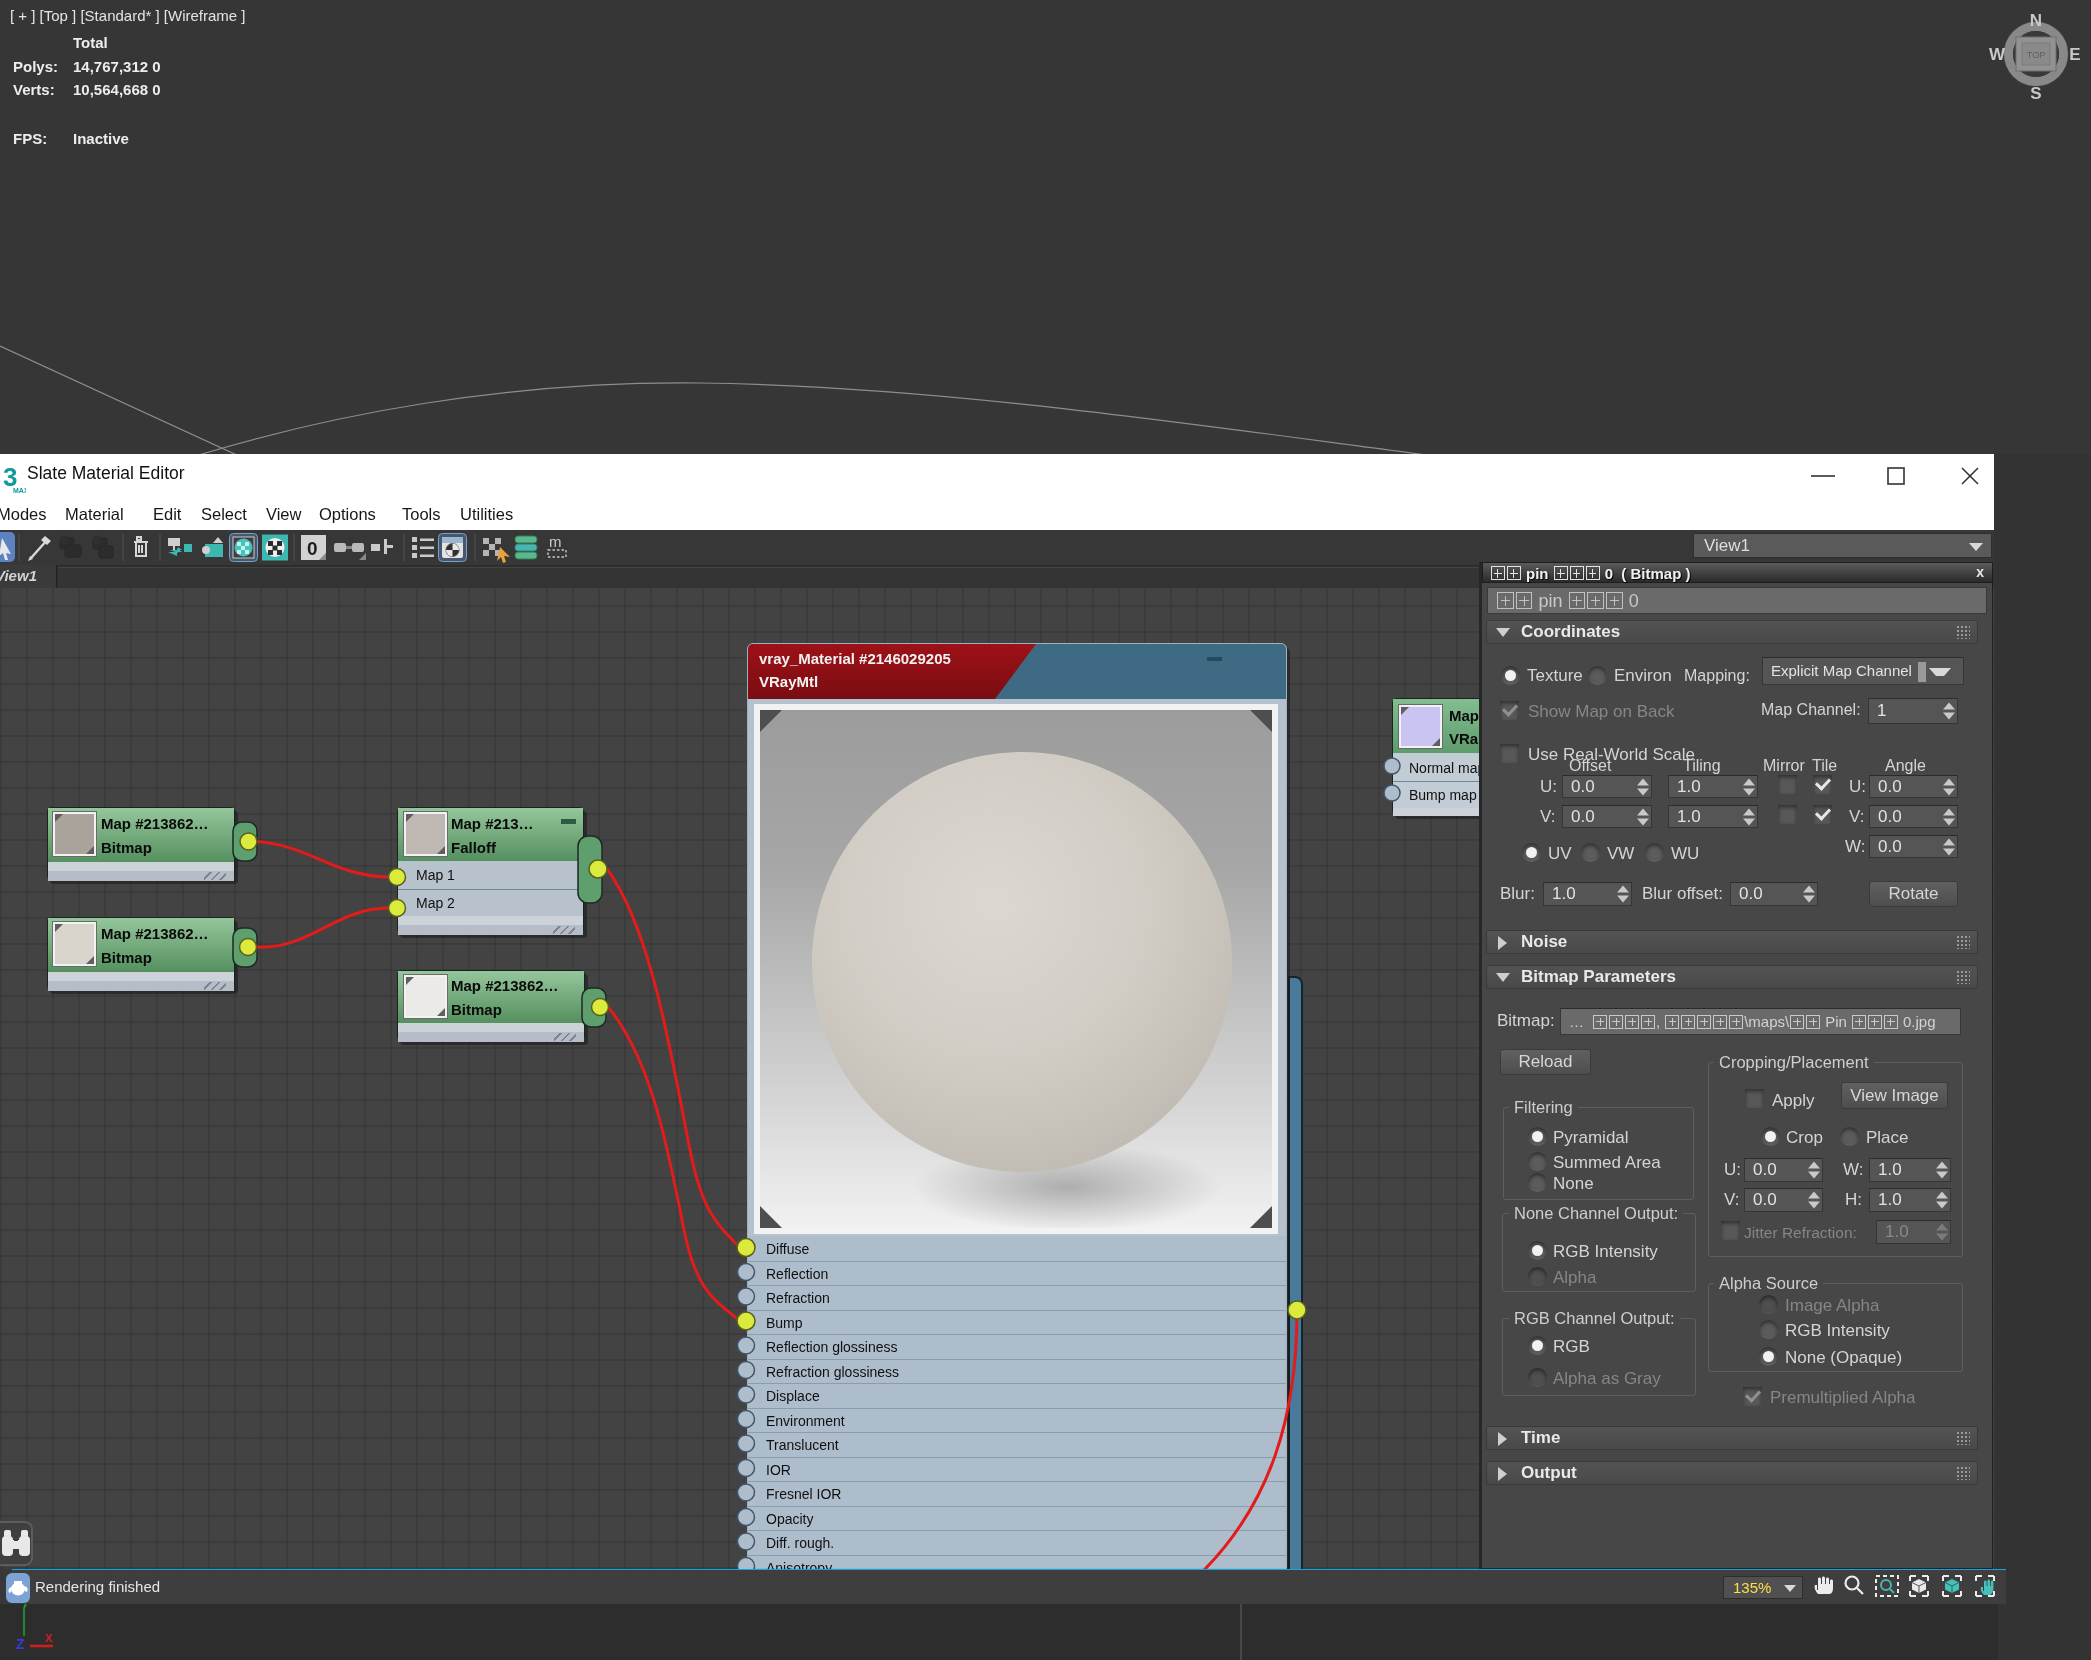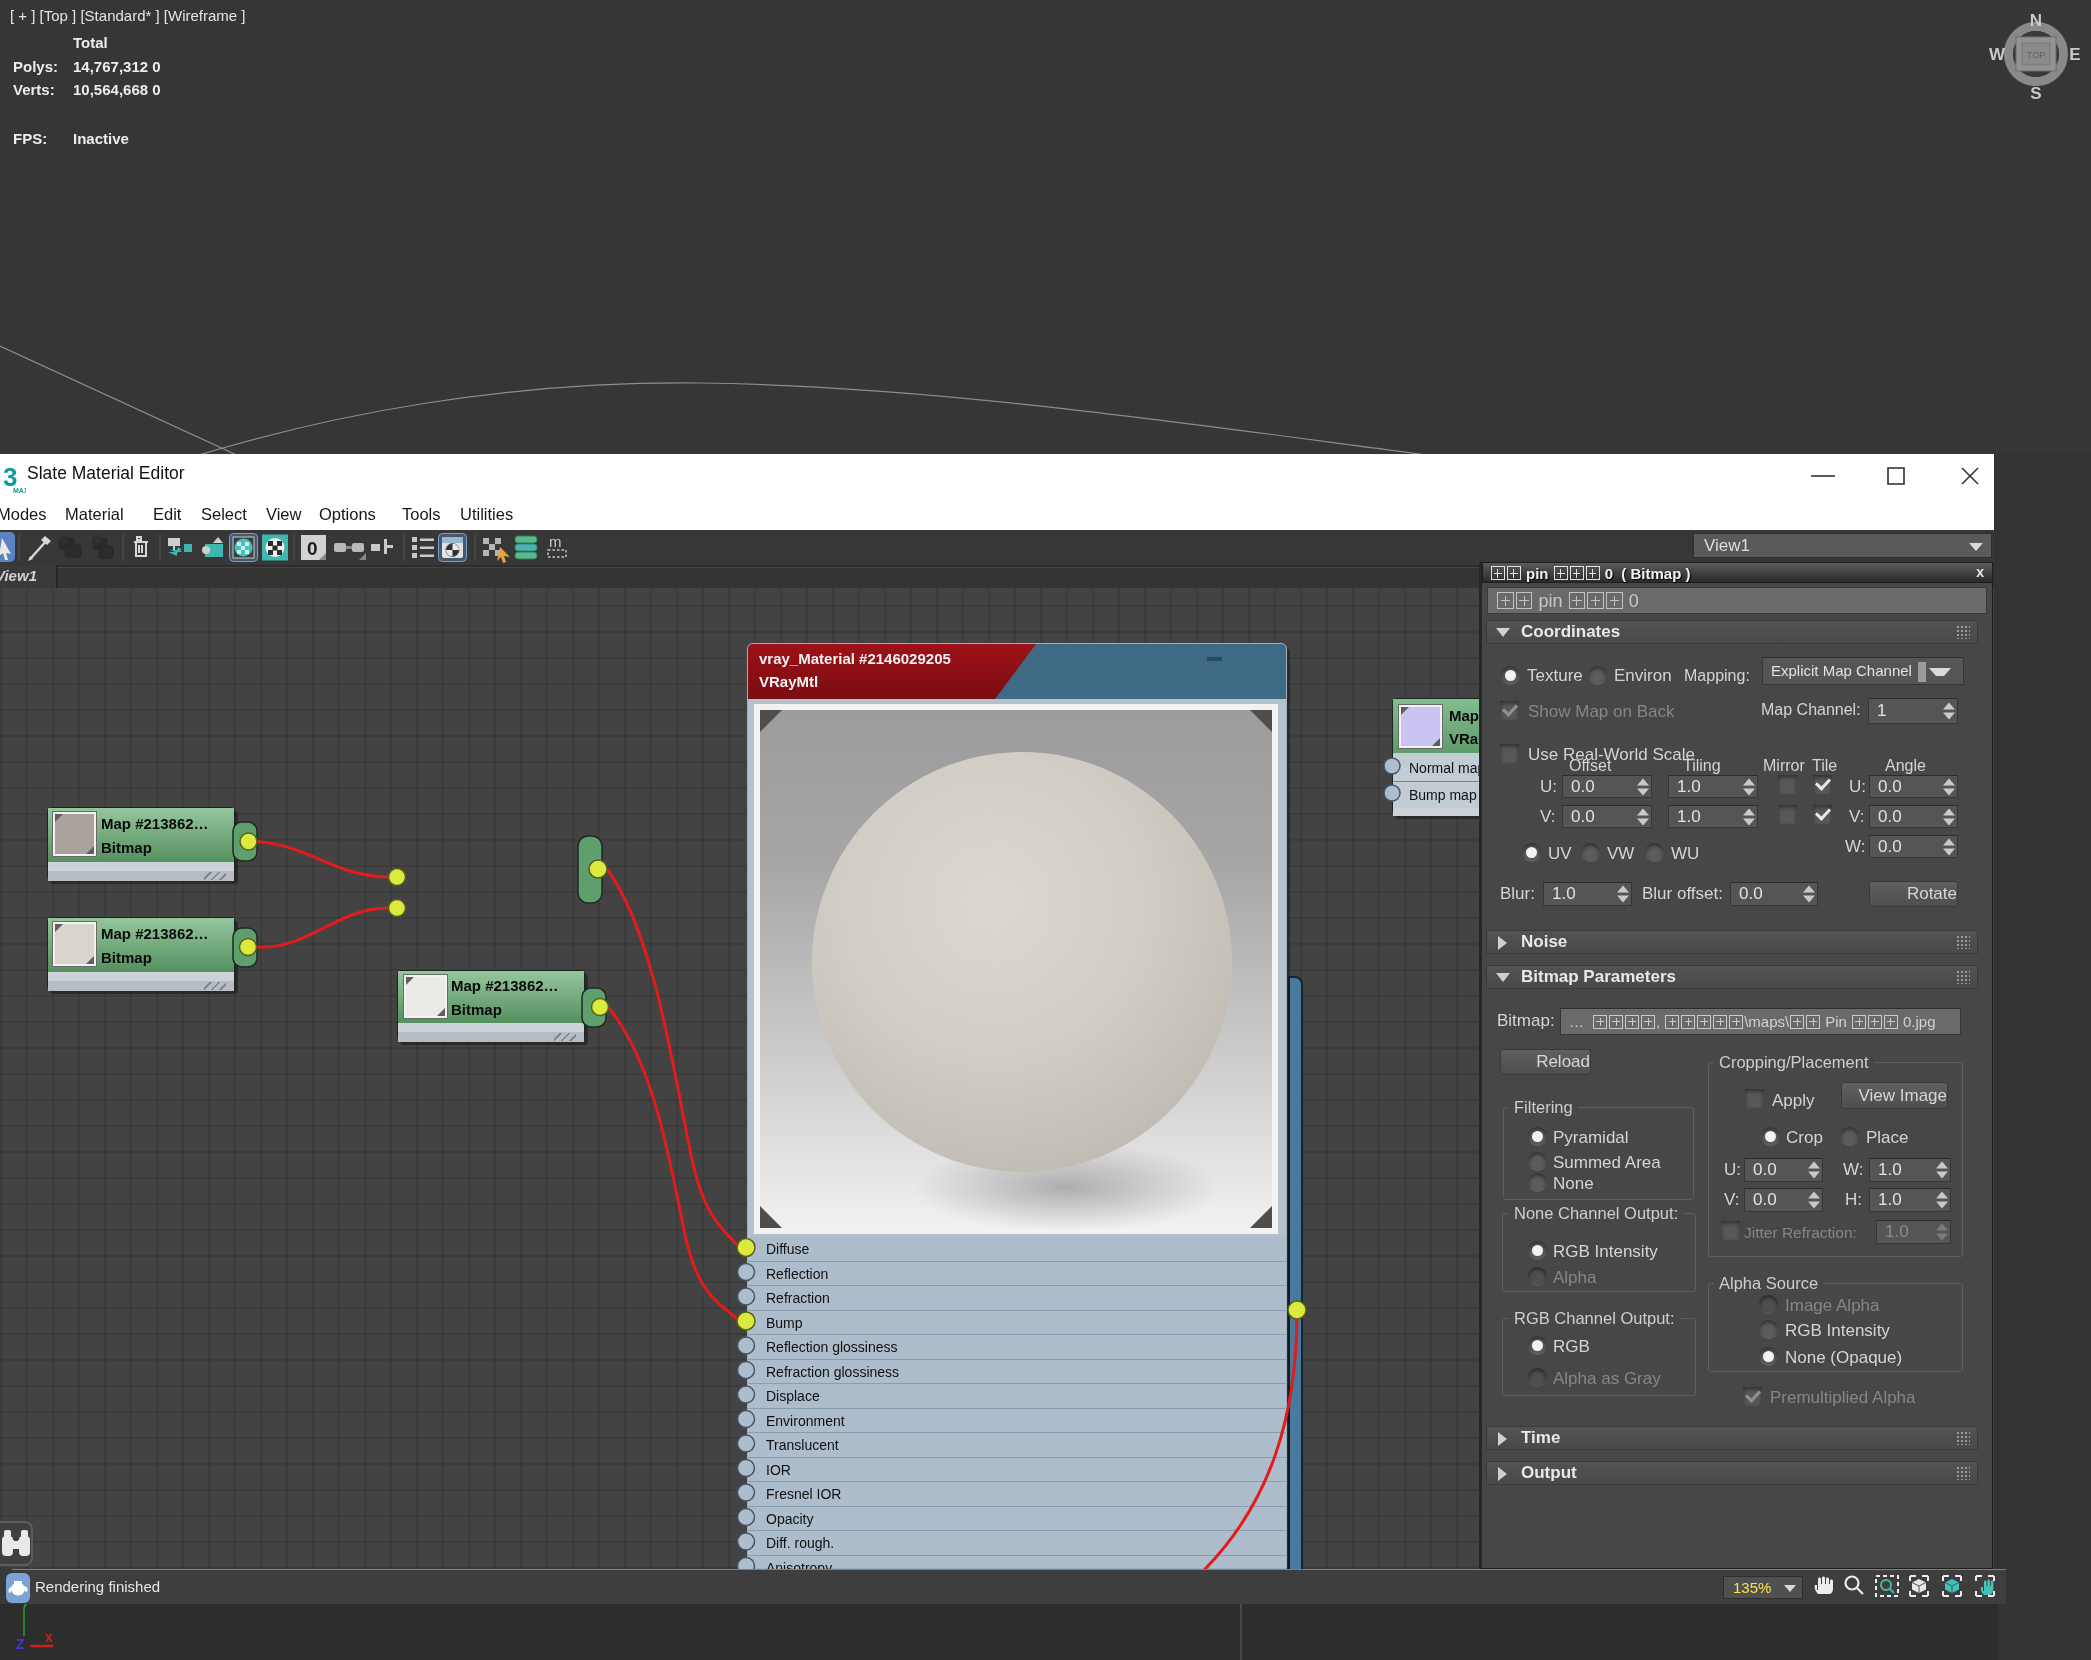--- a/index.html
+++ b/index.html
@@ -42,21 +42,21 @@
 .spdis:before{border-bottom-color:#7c7c7c}
 .spdis:after{border-top-color:#7c7c7c}
 .rad{position:absolute;width:19px;height:19px;border-radius:50%;background:#5c5c5c;box-shadow:inset 0 2px 4px rgba(0,0,0,.55),inset 0 -1px 1px rgba(255,255,255,.12)}
 .rad.on:after{content:"";position:absolute;left:4px;top:4px;width:11px;height:11px;border-radius:50%;background:#f2f2f2}
 .rad.rdis{background:#4f4f4f}
 .chk{position:absolute;width:19px;height:19px;background:#585858;box-shadow:inset 0 2px 4px rgba(0,0,0,.5)}
 .chk.on:after{content:"";position:absolute;left:3px;top:3px;width:11px;height:6px;border-left:3px solid #e8e8e8;border-bottom:3px solid #e8e8e8;transform:rotate(-47deg)}
 .chk.cdis.on:after{border-color:#909090}
 .grp{position:absolute;border:1px solid #5e5e5e;border-radius:3px}
 .leg{position:absolute;font-size:16.5px;color:#cecece;background:#474747;padding:0 5px;white-space:nowrap}
-.btn{position:absolute;background:linear-gradient(#606060,#4e4e4e);border:1px solid #3a3a3a;border-radius:3px;color:#d6d6d6;font-size:17px;text-align:right}
+.btn{position:absolute;background:linear-gradient(#606060,#4e4e4e);border:1px solid #3a3a3a;border-radius:3px;color:#d6d6d6;font-size:17px;text-align:center}
 .roll{position:absolute;left:1486px;width:492px;height:24px;background:linear-gradient(#535353,#494949);border:1px solid #3a3a3a;border-radius:2px}
 .rollt{position:absolute;font-size:17px;font-weight:bold;color:#e9e9e9;white-space:nowrap}
 .rarrow{position:absolute;width:0;height:0}
 .dragdots{position:absolute;width:14px;height:14px;background-image:radial-gradient(circle,#9a9a9a 1px,transparent 1.2px);background-size:4px 4px}
 .cjk{display:inline-block;width:0.93em;height:0.93em;border:1px solid currentColor;margin:0 1px;vertical-align:-8%;position:relative;opacity:.92}
 .cjk:after{content:"";position:absolute;left:18%;right:18%;top:45%;border-top:1px solid currentColor}
 .cjk:before{content:"";position:absolute;top:15%;bottom:15%;left:46%;border-left:1px solid currentColor}
 </style>
 </head>
 <body>
@@ -236,20 +236,32 @@
 
  <div class="node" style="left:47px;top:329px;width:188px;height:73px">
   <div class="nhead" style="height:54px"></div>
   <div class="nstrip1" style="top:54px"></div>
   <div class="nstrip2" style="top:63px"></div>
   <div class="thumb" style="left:5px;top:4px;width:43px;height:44px;background:#d9d5cd"></div>
   <div class="ntitle" style="left:53px;top:7px">Map #213862…</div>
   <div class="ntitle" style="left:53px;top:31px">Bitmap</div>
  </div>
 
+ <div class="node" style="left:397px;top:219px;width:187px;height:127px;background:#b7c2cd">
+  <div class="nhead" style="height:53px"></div>
+  <div class="thumb" style="left:6px;top:4px;width:43px;height:44px;background:#beb7b2"></div>
+  <div class="ntitle" style="left:53px;top:7px">Map #213…</div>
+  <div class="ntitle" style="left:53px;top:31px">Falloff</div>
+  <div style="position:absolute;left:163px;top:11px;width:15px;height:5px;background:#2e5c42"></div>
+  <div class="slotrow" style="left:18px;top:59px">Map 1</div>
+  <div style="position:absolute;left:0;top:80.5px;width:100%;height:1px;background:#73879a"></div>
+  <div class="slotrow" style="left:18px;top:87px">Map 2</div>
+  <div class="nstrip1" style="top:108px"></div>
+  <div class="nstrip2" style="top:117px"></div>
+ </div>
 
  <div class="node" style="left:397px;top:382px;width:188px;height:71px">
   <div class="nhead" style="height:52px"></div>
   <div class="nstrip1" style="top:52px"></div>
   <div class="nstrip2" style="top:61px"></div>
   <div class="thumb" style="left:6px;top:4px;width:43px;height:43px;background:#eceae6"></div>
   <div class="ntitle" style="left:53px;top:6px">Map #213862…</div>
   <div class="ntitle" style="left:53px;top:30px">Bitmap</div>
  </div>
 

